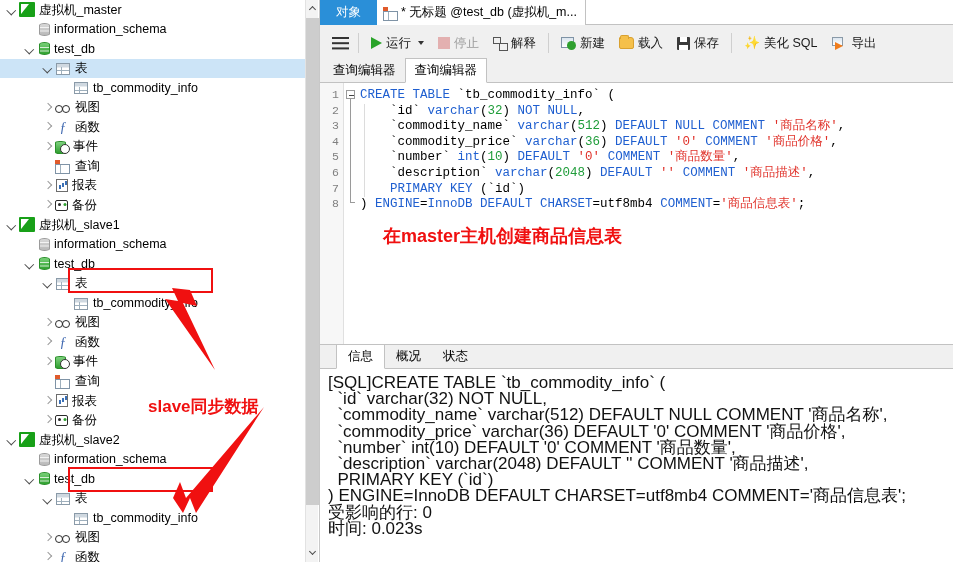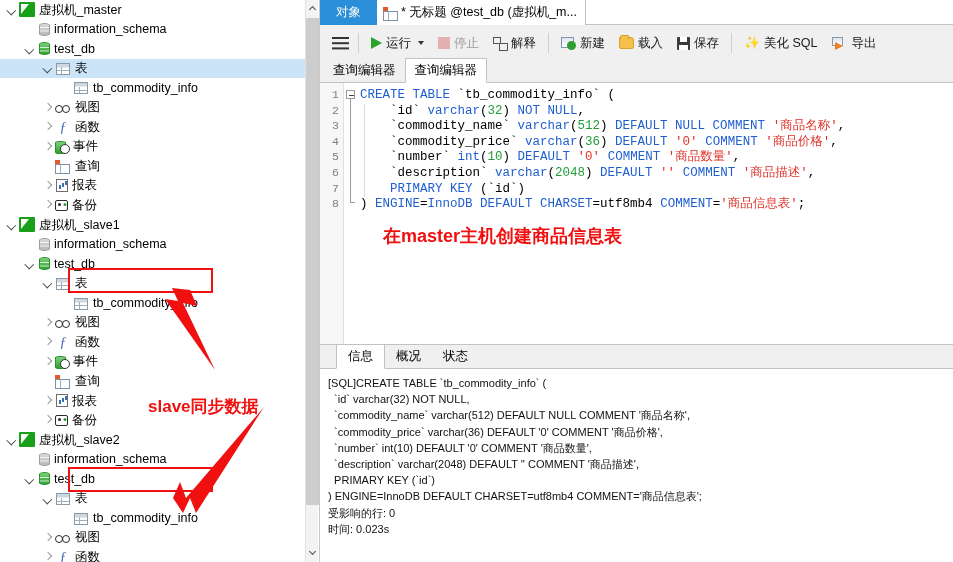--- a/index.html
+++ b/index.html
@@ -177,21 +177,21 @@
                font-family:"Liberation Sans","DejaVu Sans",sans-serif; }
 
   
   #restabs { position:absolute; left:0; top:345px; width:634px; height:24px;
              background:#f0f0f0; border-bottom:1px solid #c2c2c2;
              display:flex; align-items:flex-end; padding-left:16px; }
   .rtab { font-size:12.5px; padding:3px 11px; color:#000; }
   .rtab.act { background:#fff; border:1px solid #c2c2c2; border-bottom:1px solid #fff;
               position:relative; top:1px; }
   #msgbox { position:absolute; left:0; top:369px; width:634px; height:193px;
-            background:#fff; padding:6px 8px; font-size:11px; line-height:16.2px;
+            background:#fff; padding:6px 8px; font-size:17px; line-height:16.2px;
             color:#111; white-space:pre; overflow:hidden; }
 
   
   #overlay { position:absolute; left:0; top:0; width:953px; height:562px;
              pointer-events:none; }
   .redbox { position:absolute; border:2.5px solid #f01010; }
   #left-note { position:absolute; font-size:17px; color:#f01010; font-weight:700;
                white-space:nowrap; font-family:"Liberation Sans","DejaVu Sans",sans-serif; }
 </style>
 </head>

